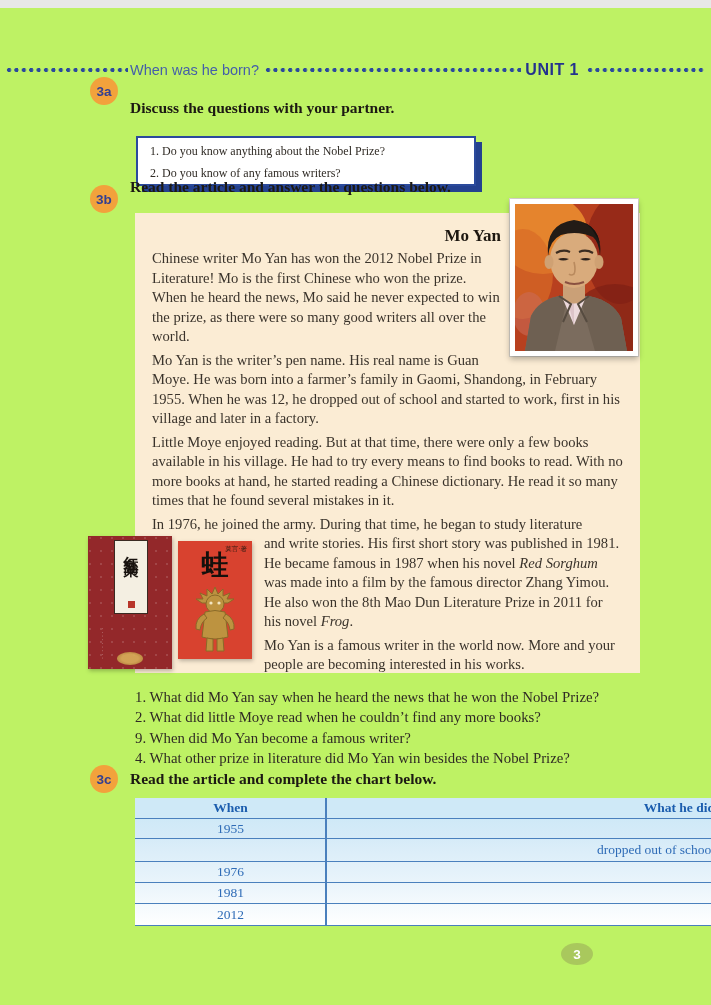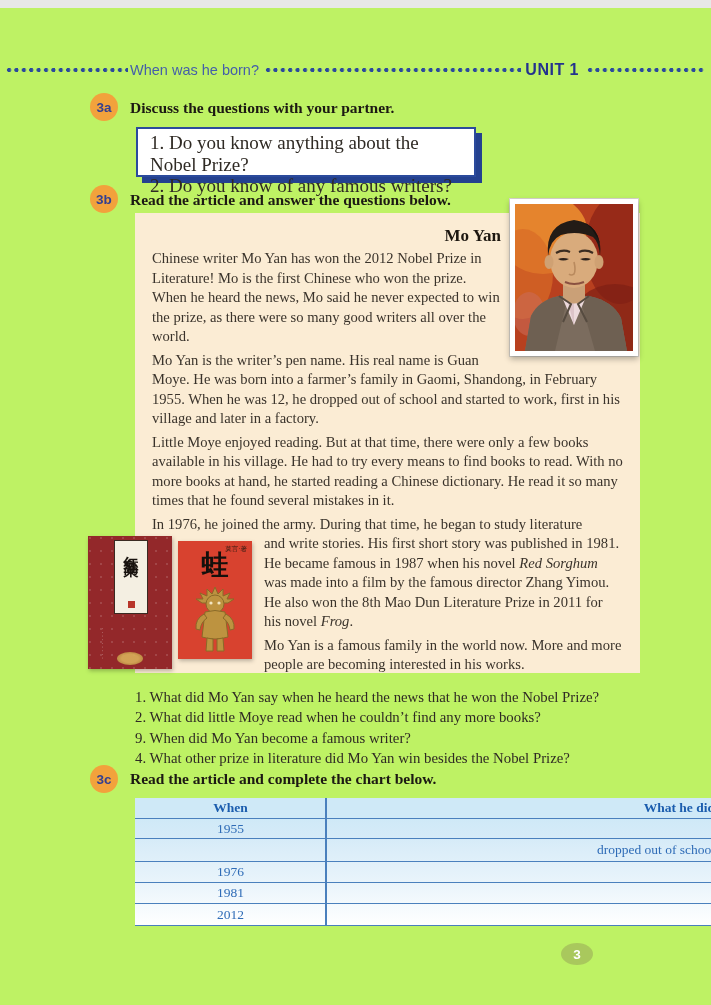--- a/index.html
+++ b/index.html
@@ -34,23 +34,23 @@
   .badge {
     position:absolute; left:90px; width:28px; height:28px; border-radius:50%;
     background:#f2a23c; color:#333f90; font-family:"Liberation Sans", sans-serif;
     font-weight:bold; font-size:13.5px; display:flex; align-items:center; justify-content:center;
   }
   .sec-heading {
     position:absolute; left:130px; font-weight:bold; font-size:15.5px; color:#1c1913;
   }
   
   .qbox {
-    position:absolute; left:136px; top:119px; width:340px; height:50px;
+    position:absolute; left:136px; top:128px; width:340px; height:50px;
     background:#ffffff; border:2px solid #2b4a9c; box-shadow:6px 6px 0 #24418f;
-    padding:3px 10px 0 12px; font-size:19px; line-height:21.5px; color:#2f2a24;
+    padding:3px 10px 0 12px; font-size:12px; line-height:21.5px; color:#2f2a24;
   }
   
   .article-box {
     position:absolute; left:135px; top:205px; width:505px; height:460px;
     background:#fbecd4; padding:10px 17px 0 17px; overflow:hidden;
     font-size:14.6px; line-height:19.5px; color:#3a332b;
   }
   .photo-spacer { float:right; width:122px; height:146px; }
   .books-spacer { float:left; width:112px; height:146px; }
   .article-title { font-weight:bold; font-size:17px; line-height:26px; text-align:right; color:#1d1710; }
@@ -138,46 +138,46 @@
 <div class="page">
 
   <div class="header-strip">
     <div class="dots dots-left"></div>
     <span class="lesson-title">When was he born?</span>
     <div class="dots dots-mid"></div>
     <span class="unit-label">UNIT 1</span>
     <div class="dots dots-right"></div>
   </div>
 
-  <div class="badge" style="top:85px;">
+  <div class="badge" style="top:69px;">
     <span>3a</span>
   </div>
   <div class="sec-heading" style="top:91px;">Discuss the questions with your partner.</div>
 
   <div class="qbox">
     <div>1. Do you know anything about the Nobel Prize?</div>
     <div>2. Do you know of any famous writers?</div>
   </div>
 
   <div class="badge" style="top:177px;">
     <span>3b</span>
   </div>
-  <div class="sec-heading" style="top:183px;">Read the article and answer the questions below.</div>
+  <div class="sec-heading" style="top:170px;">Read the article and answer the questions below.</div>
 
   <div class="article-box">
     <div class="photo-spacer"></div>
     <div class="article-title">Mo Yan</div>
     <p>Chinese writer Mo Yan has won the 2012 Nobel Prize in Literature! Mo is the first Chinese who won the prize. When he heard the news, Mo said he never expected to win the prize, as there were so many good writers all over the world.</p>
     <p>Mo Yan is the writer’s pen name. His real name is Guan Moye. He was born into a farmer’s family in Gaomi, Shandong, in February 1955. When he was 12, he dropped out of school and started to work, first in his village and later in a factory.</p>
     <p>Little Moye enjoyed reading. But at that time, there were only a few books available in his village. He had to try every means to find books to read. With no more books at hand, he started reading a Chinese dictionary. He read it so many times that he found several mistakes in it.</p>
     <div class="p4-line1">In 1976, he joined the army. During that time, he began to study literature</div>
     <div class="wrapblock">
       <div class="books-spacer"></div>
       <p><span>and write stories. His first short story was published in 1981. He became famous in 1987 when his novel </span><span class="book-title-italic">Red Sorghum</span><span> was made into a film by the famous director Zhang Yimou. He also won the 8th Mao Dun Literature Prize in 2011 for his novel </span><span class="book-title-italic">Frog</span><span>.</span></p>
-      <p class="p5">Mo Yan is a famous family in the world now. More and more people are becoming interested in his works.</p>
+      <p class="p5">Mo Yan is a famous writer in the world now. More and your people are becoming interested in his works.</p>
     </div>
   </div>
 
   <div class="photo-frame">
     <svg width="118" height="147" viewBox="0 0 118 147">
       <rect width="118" height="147" fill="#b8401f"></rect>
       <ellipse cx="28" cy="30" rx="45" ry="40" fill="#ec9130" opacity=".85"></ellipse>
       <ellipse cx="8" cy="70" rx="30" ry="45" fill="#d96b26" opacity=".7"></ellipse>
       <ellipse cx="105" cy="45" rx="35" ry="55" fill="#8e2417" opacity=".8"></ellipse>
       <ellipse cx="100" cy="120" rx="45" ry="40" fill="#7e2014" opacity=".7"></ellipse>

